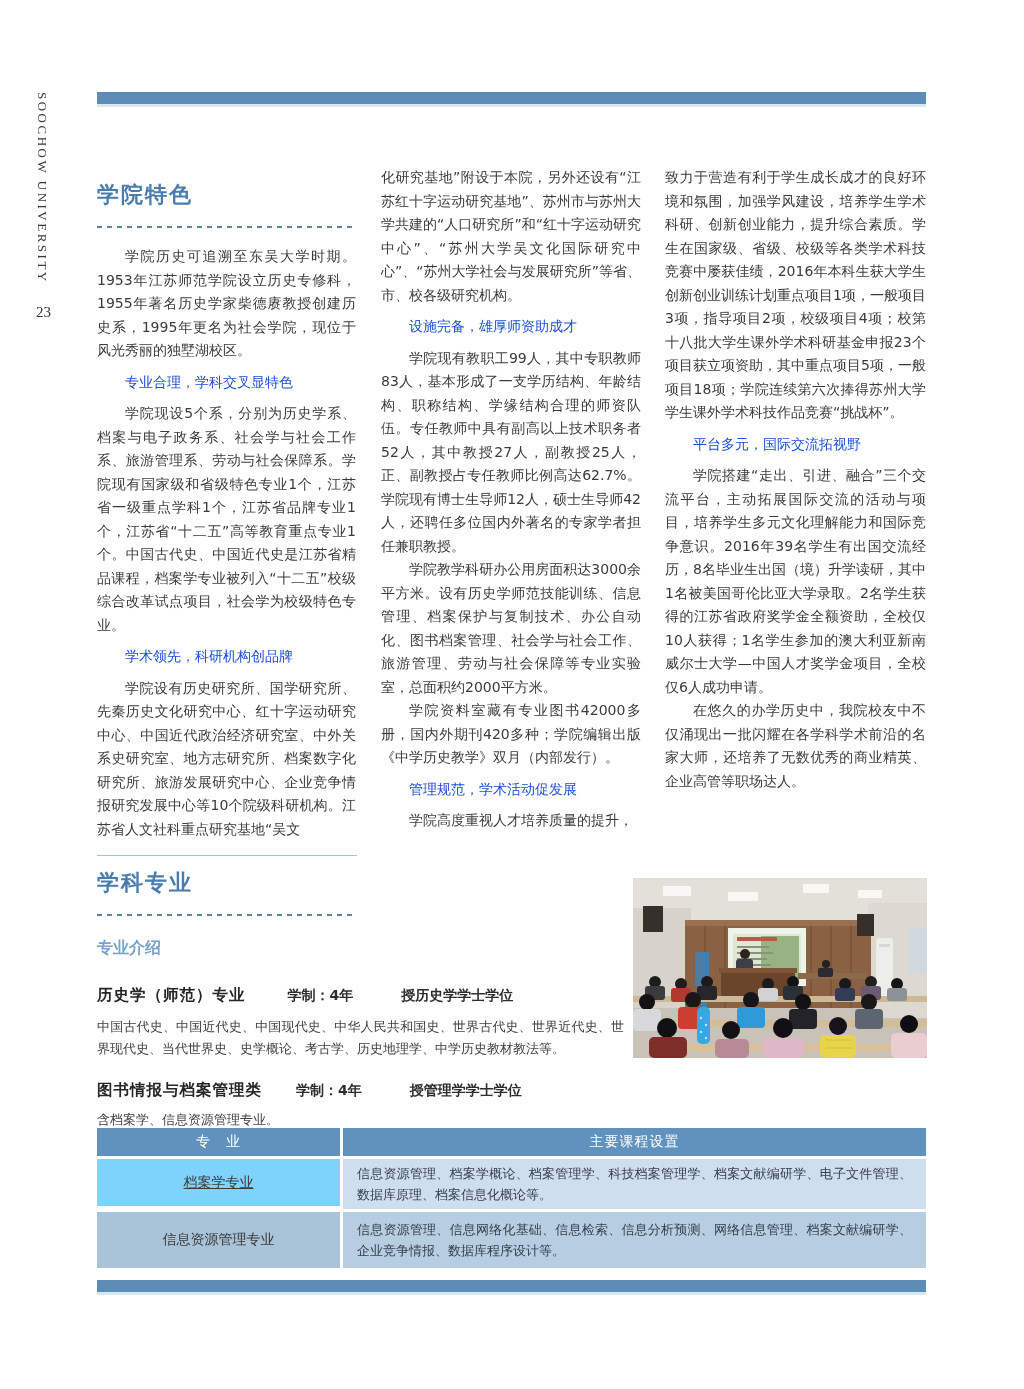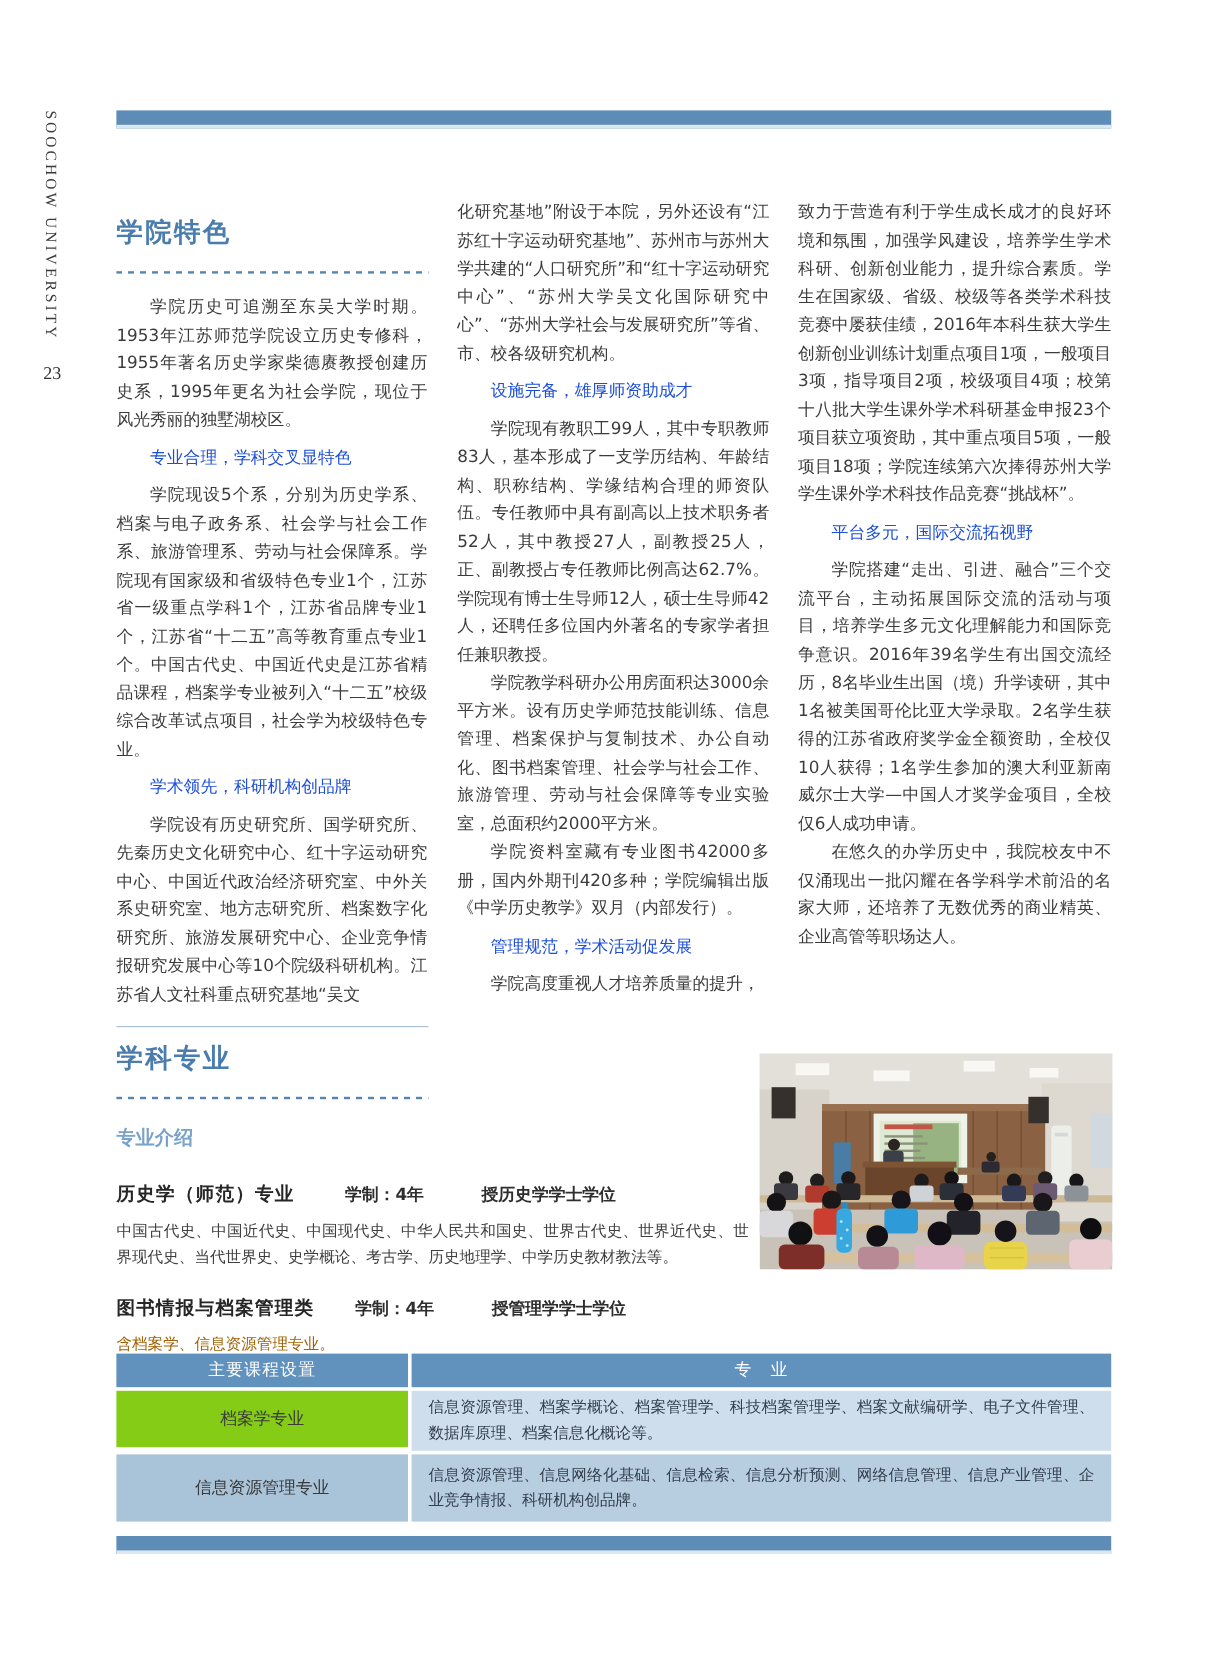--- a/index.html
+++ b/index.html
@@ -38,35 +38,35 @@
 
   
   .section2{position:absolute;left:97px;top:855px;width:829px;}
   .intro-heading{margin:22px 0 0 0;font-size:16px;color:#79a3c9;font-weight:bold;}
   .major-row{display:flex;align-items:baseline;margin-top:26px;width:540px;}
   .major-name{font-size:15.5px;font-weight:bold;color:#262626;letter-spacing:1px;}
   .major-meta{font-size:14px;font-weight:bold;color:#2e2e2e;margin-left:42px;white-space:nowrap;}
   .major-meta.degree{margin-left:48px;}
   .major-courses{margin:10px 0 0 0;width:527px;font-size:13px;line-height:22px;
         text-align:justify;color:#3f3f3f;}
-  .major-note{margin:10px 0 0 0;font-size:13px;color:#a16207;}
+  .major-note{margin:10px 0 0 0;font-size:13px;color:#404040;}
 
   
   .photo{position:absolute;left:633px;top:878px;width:294px;height:180px;display:block;}
 
   
   .course-table{position:absolute;left:97px;top:1128px;width:829px;display:grid;
         grid-template-columns:243px 1fr;gap:3px;}
   .cell{display:flex;align-items:center;}
   .cell.head{background:#6191bd;color:#ffffff;font-size:14px;justify-content:center;
         height:28px;letter-spacing:1px;}
   .cell.major{justify-content:center;font-size:14px;color:#3a3a3a;}
   .cell.courses{font-size:13px;line-height:21px;color:#333f4e;padding:4px 14px;
         text-align:justify;box-sizing:border-box;}
-  .r1m{background:#84cc16;height:47px;}
+  .r1m{background:#7dd3fc;height:47px;text-decoration:underline;}
   .r1c{background:#cfdeec;}
   .r2m{background:#a9c3d8;height:56px;}
   .r2c{background:#b7cde0;}
 </style>
 </head>
 <body>
 
 <div class="page">
 
   <div class="side-vertical">SOOCHOW UNIVERSITY</div>
@@ -215,23 +215,23 @@
 
     <rect x="68" y="124" width="6" height="6" fill="#2f88b8"></rect>
     <rect x="64" y="129" width="13" height="37" rx="5" fill="#38a8e0"></rect>
     <circle cx="68" cy="140" r="1.2" fill="#bfe6f6"></circle>
       <circle cx="73" cy="147" r="1.2" fill="#bfe6f6"></circle>
     <circle cx="68" cy="154" r="1.2" fill="#bfe6f6"></circle>
       <circle cx="73" cy="160" r="1.2" fill="#bfe6f6"></circle>
   </svg>
 
   <div class="course-table">
+    <div class="cell head">专　业</div>
     <div class="cell head">主要课程设置</div>
-    <div class="cell head">专　业</div>
 
     <div class="cell major r1m">档案学专业</div>
     <div class="cell courses r1c">信息资源管理、档案学概论、档案管理学、科技档案管理学、档案文献编研学、电子文件管理、数据库原理、档案信息化概论等。</div>
 
     <div class="cell major r2m">信息资源管理专业</div>
-    <div class="cell courses r2c">信息资源管理、信息网络化基础、信息检索、信息分析预测、网络信息管理、信息产业管理、企业竞争情报、科研机构创品牌。</div>
+    <div class="cell courses r2c">信息资源管理、信息网络化基础、信息检索、信息分析预测、网络信息管理、档案文献编研学、企业竞争情报、数据库程序设计等。</div>
   </div>
 
 </div>
 
 </body></html>

